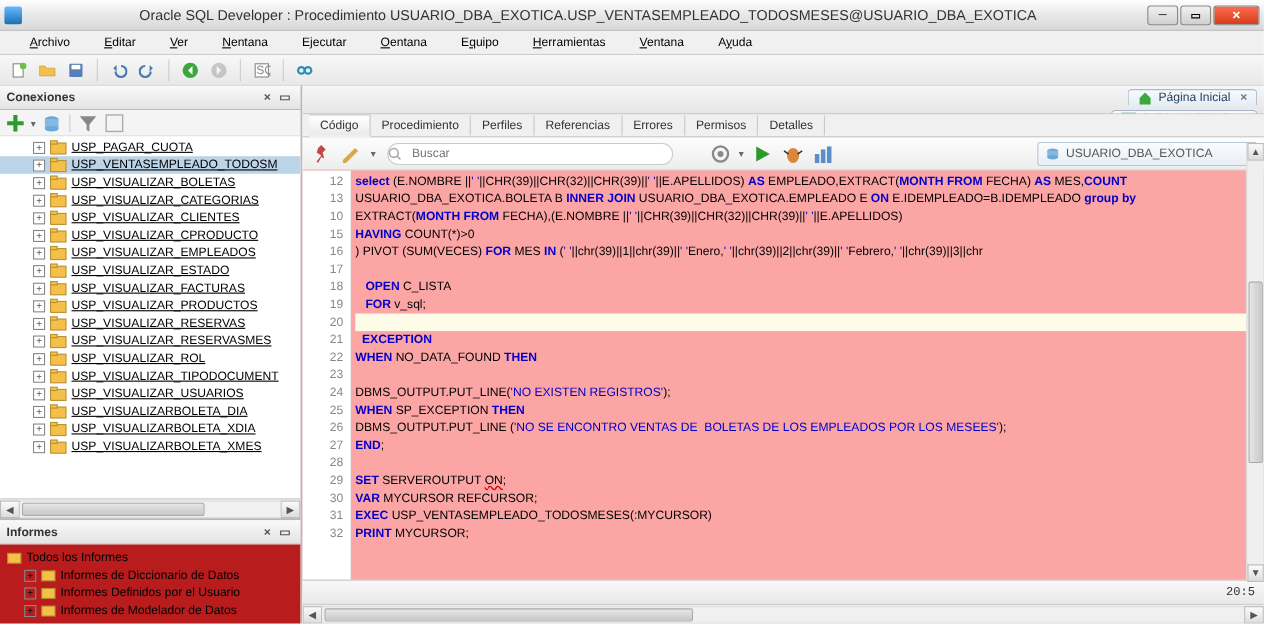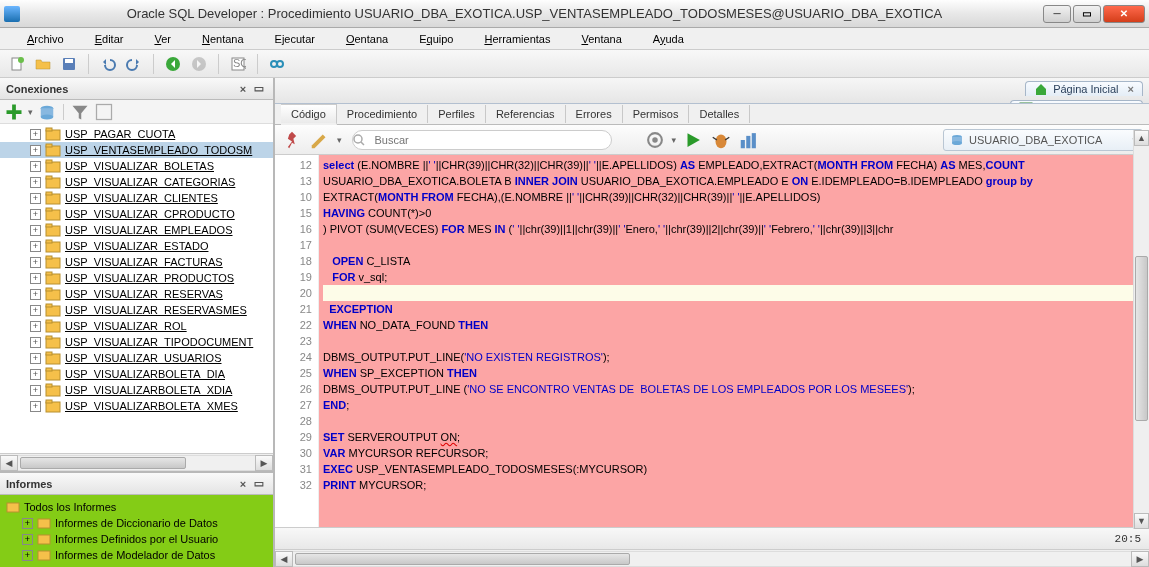--- a/index.html
+++ b/index.html
@@ -38,21 +38,21 @@
 .tree .node .ficon { width:16px; height:14px; margin-right: 4px; }
 .tree .node.selected { background: #bcd4e8; }
 .tree .node .lbl { color:#000;text-decoration:underline; }
 
 .hscroll { height: 18px; background: #efefef; border-top:1px solid #ccc; display:flex; align-items:center; }
 .hscroll .arrow { width:18px; height:16px; background:linear-gradient(#fafafa,#ddd); border:1px solid #bbb; display:flex; align-items:center; justify-content:center; font-size:9px; color:#555; }
 .hscroll .track { flex:1; height:16px; background:#f0f0f0; border-top:1px solid #ddd; border-bottom:1px solid #ddd; position:relative;}
 .hscroll .thumb { position:absolute; top:1px; height:12px; background:linear-gradient(#e6e6e6,#c8c8c8); border:1px solid #aaa; border-radius:2px; }
 
 .reports-panel { border-top: 2px solid #b8b8b8; }
-.reports-tree { background:#84cc16; padding: 4px; }
+.reports-tree { background:#b91c1c; padding: 4px; }
 .reports-tree .rnode { display:flex; align-items:center; padding:1px 2px; white-space:nowrap; }
 .reports-tree .rnode.root { padding-left: 2px; }
 .reports-tree .rnode.child { padding-left: 18px; }
 
 .rightpane { flex:1; display:flex; flex-direction:column; background:#f0f0f0; position:relative; overflow:hidden; }
 
 .tabstrip { height: 26px; background: linear-gradient(#f6f6f6,#e6e6e6); border-bottom:1px solid #b3c0d0; display:flex; align-items:flex-end; padding: 3px 6px 0 6px; gap: 4px; overflow:hidden;flex-direction:column;}
 .tab { height:22px; border:1px solid #a6b6c8; border-bottom:none; border-radius: 4px 4px 0 0; background:linear-gradient(#f8fbff,#e4edf6); display:flex; align-items:center; padding: 0 8px; gap:5px; font-size:11px; color:#2a3f5a; white-space:nowrap; }
 .tab.active { background: #fff; border-color:#7a94b0; font-style: italic; }
 .tab .ticon { width:14px; height:14px; }

